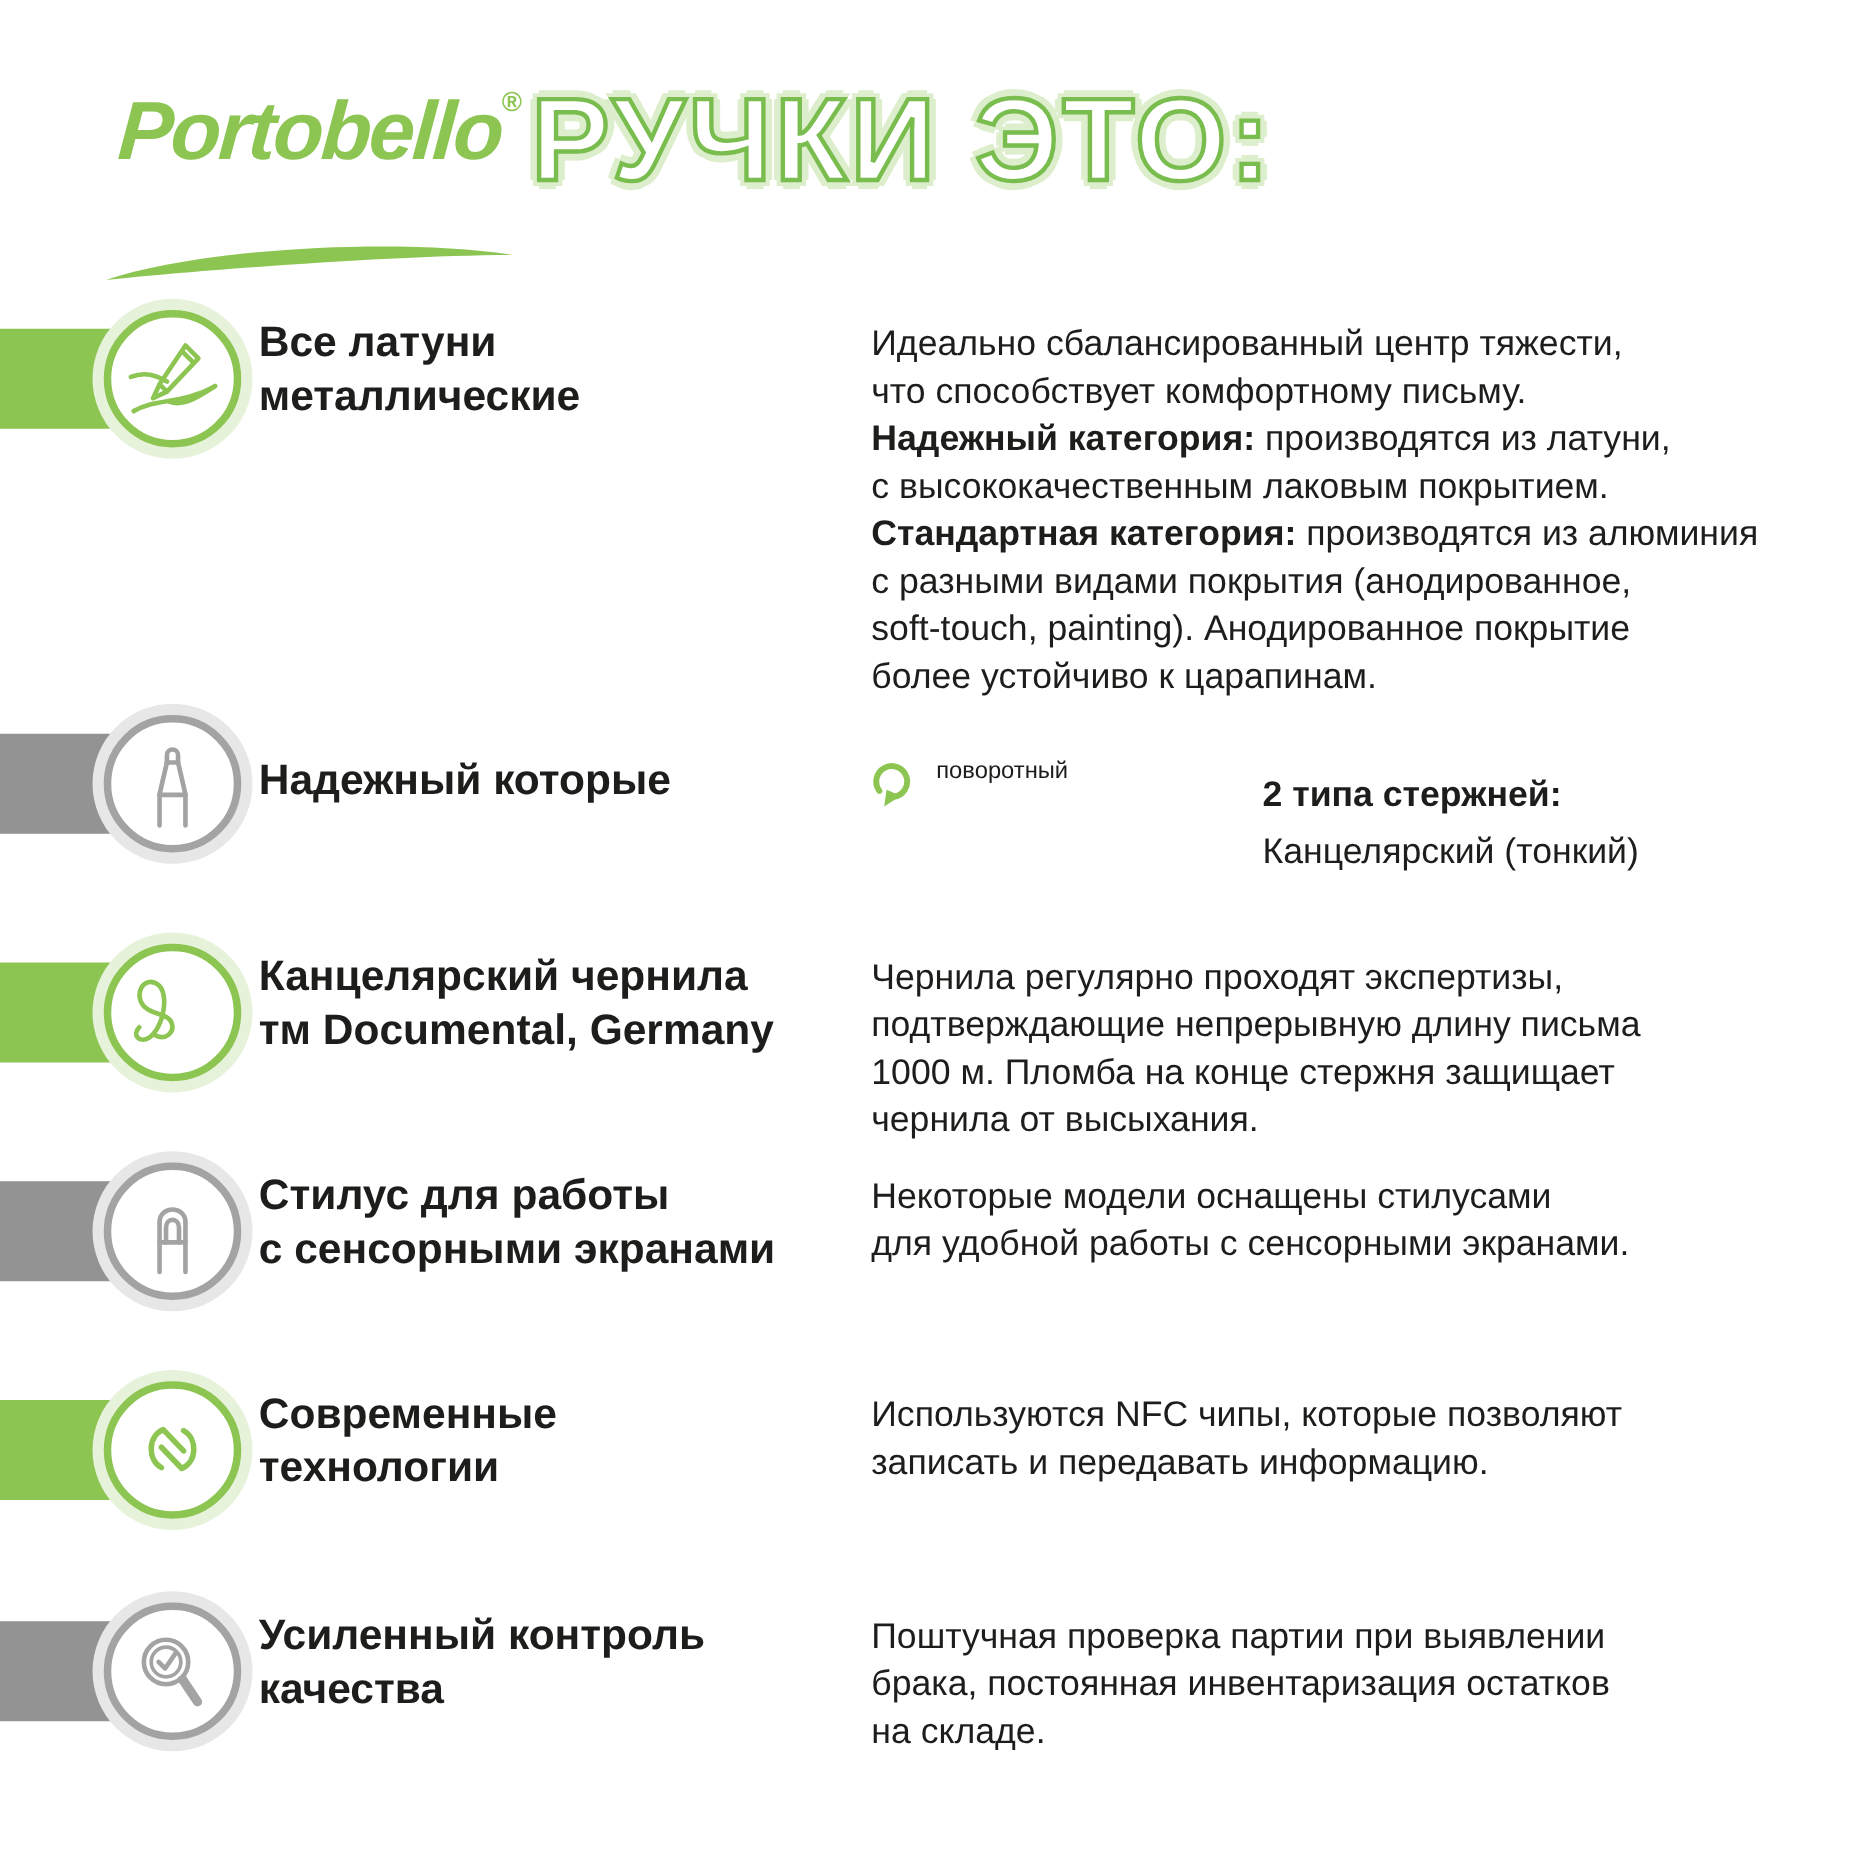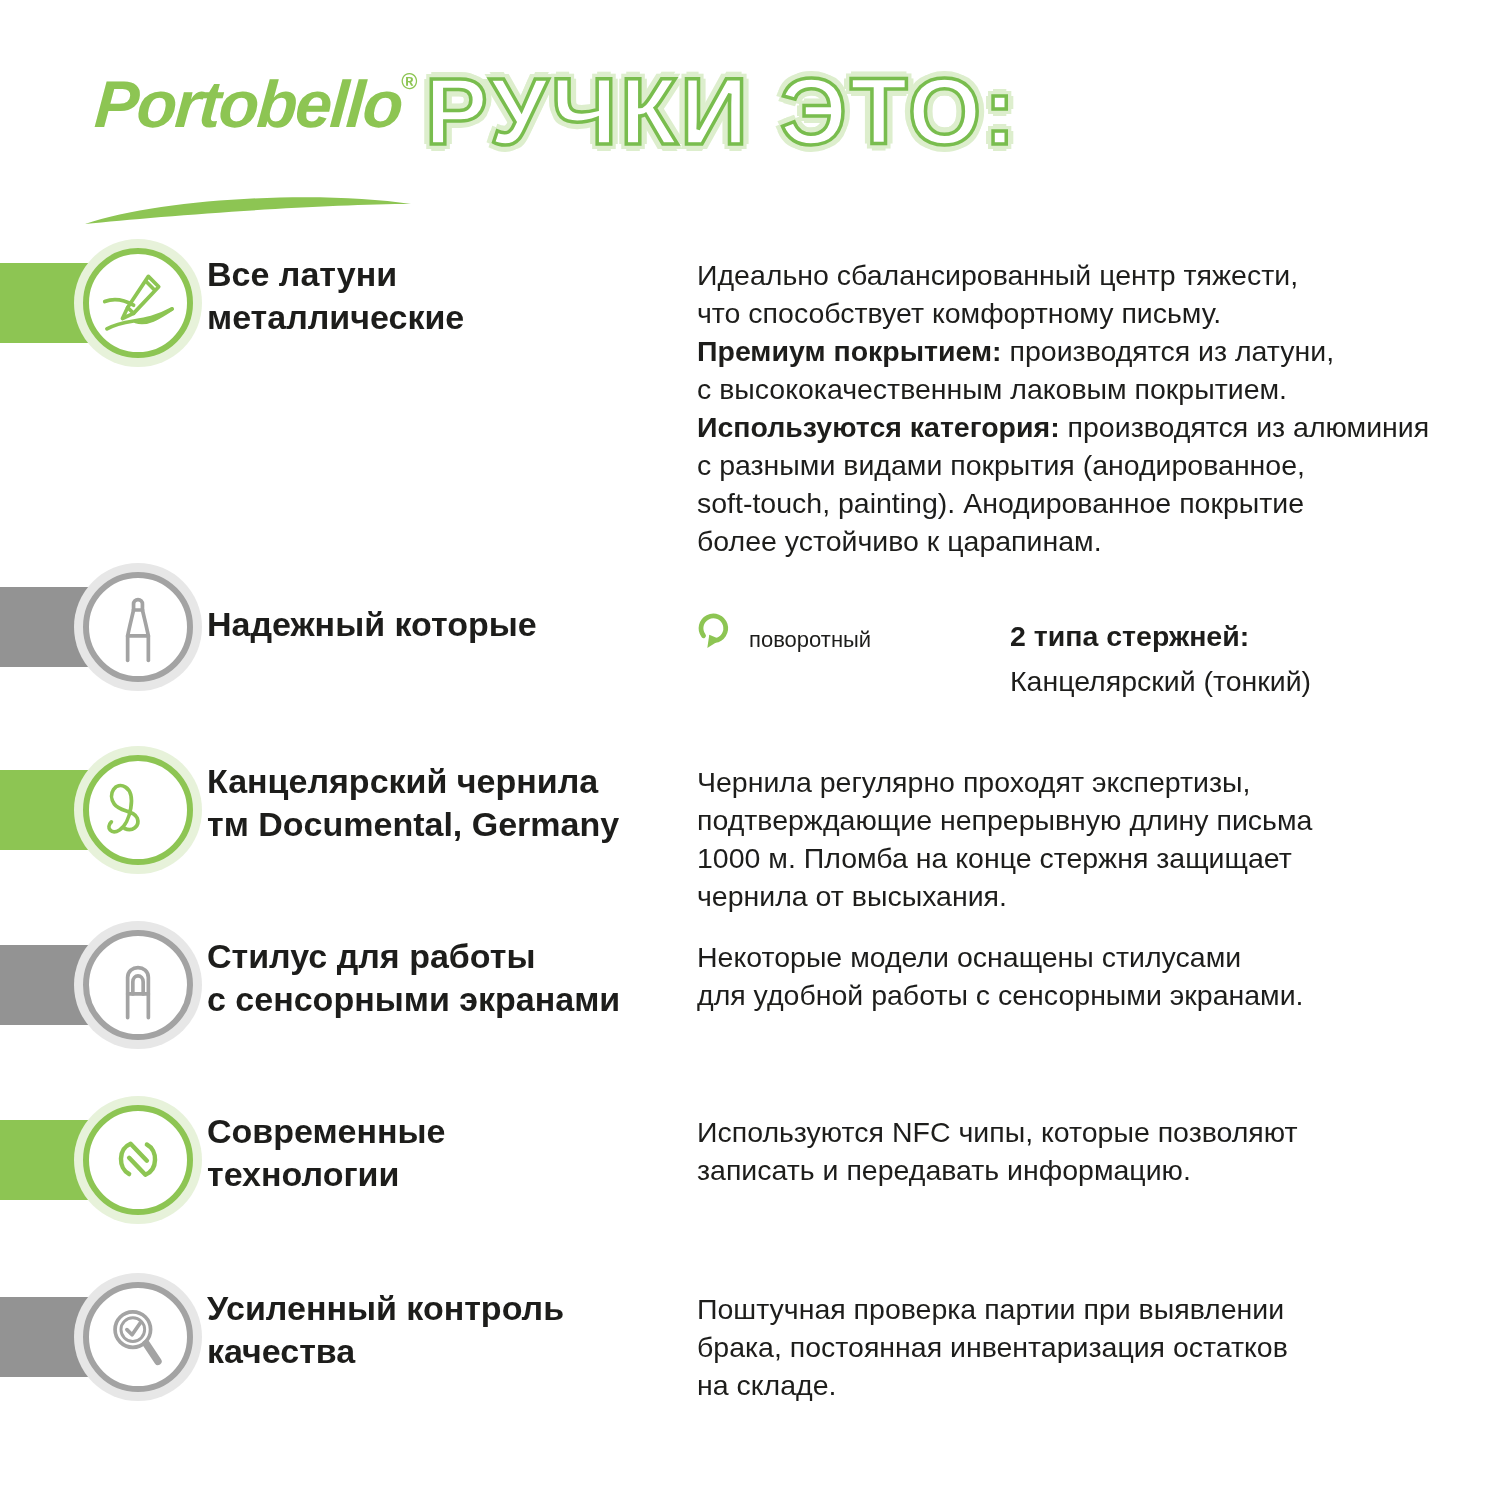--- a/index.html
+++ b/index.html
@@ -48,21 +48,21 @@
     font-size:34px;font-weight:bold;line-height:43px;white-space:pre-line;
   }
   .row-title.single{top:calc(var(--y) - 24px);}
   .row-desc{
     position:absolute;left:697px;top:calc(var(--y) - 47px);
     width:780px;font-size:28.5px;line-height:38px;white-space:pre-line;
   }
   .row-desc b{font-weight:bold;}
   
   .mech-list{position:absolute;left:695px;top:606px;}
-  .mech-item{display:flex;align-items:flex-end;gap:16px;height:47px;font-size:22px;}
+  .mech-item{display:flex;align-items:flex-start;gap:16px;height:47px;font-size:19px;}
   .mech-item svg{flex:0 0 auto;}
   .refill{position:absolute;left:1010px;top:602px;font-size:28.5px;line-height:45px;margin-top:12px;}
   .refill-title{font-weight:bold;}
   .icon-green{color:#8dc553;}
 </style>
 </head>
 <body>
 
 <div class="logo">
   <span class="logo-text">Portobello</span><span class="logo-reg">®</span>
@@ -83,23 +83,23 @@
         <path d="M5,48 C20,42 32,46 44,53"></path>
         <path d="M8,85 C34,70 58,79 96,58"></path>
         <path d="M47,75 C62,80 78,70 96,58"></path>
       </svg>
     </div>
   </div>
   <div class="row-title">Все латуни
 металлические</div>
   <div class="row-desc"><span>Идеально сбалансированный центр тяжести,
 что способствует комфортному письму.
-</span><b>Премиум покрытием:</b><span> производятся из латуни,
+</span><b>Надежный категория:</b><span> производятся из латуни,
 с высококачественным лаковым покрытием.
-</span><b>Используются категория:</b><span> производятся из алюминия
+</span><b>Стандартная категория:</b><span> производятся из алюминия
 с разными видами покрытия (анодированное,
 soft-touch, painting). Анодированное покрытие
 более устойчиво к царапинам.</span></div>
 </div>
 
 <div class="row accent-gray" style="--y:627px">
   <div class="bar"></div>
   <div class="badge">
     <div class="badge-inner">
       <svg width="74" height="74" viewBox="0 0 100 100" fill="none" stroke="currentColor" stroke-width="5" stroke-linecap="round" stroke-linejoin="round">

